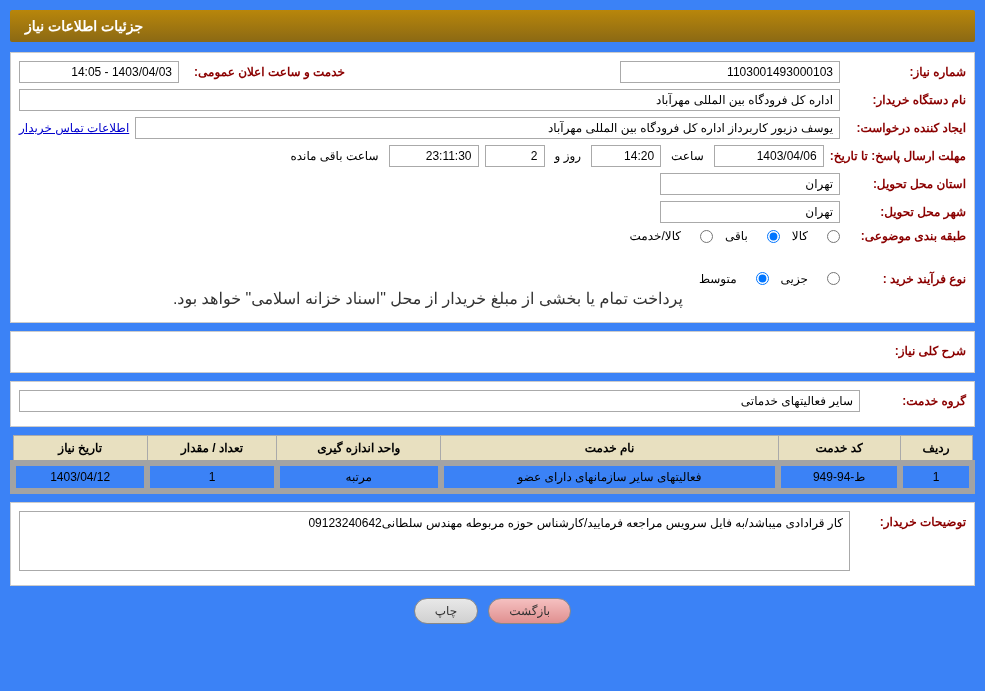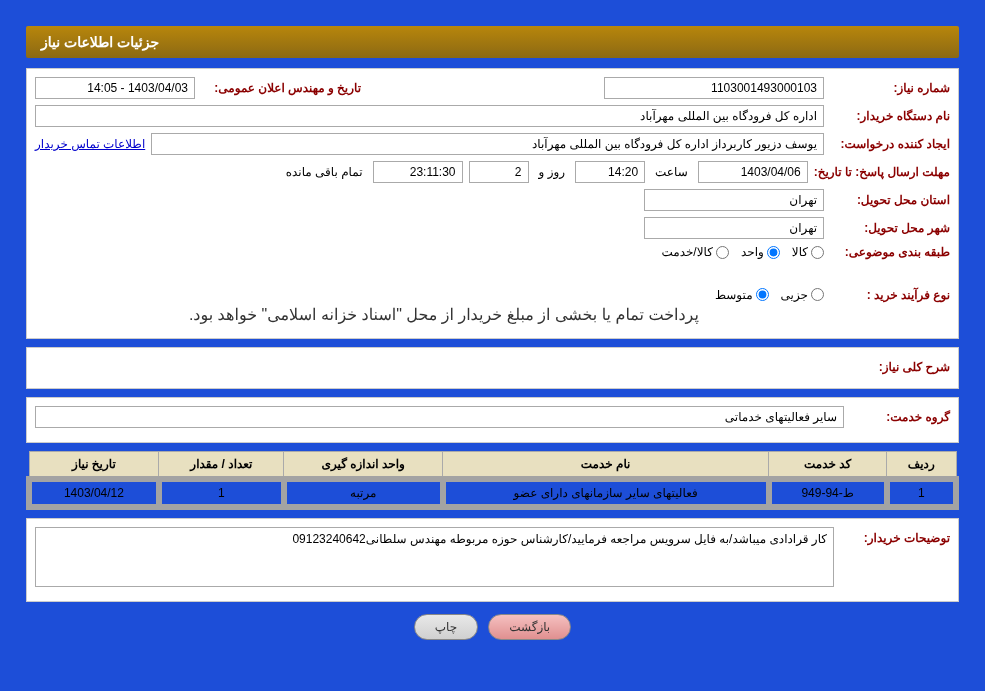--- a/index.html
+++ b/index.html
@@ -5,23 +5,23 @@
     * { box-sizing: border-box; margin: 0; padding: 0; }
     body {
       font-family: Tahoma, Arial, sans-serif;
       font-size: 12px;
       background: #f0f0f0;
       direction: rtl;
     }
     .page-container {
       width: 985px;
       min-height: 691px;
-      background: #1d4ed8;
+      background: #3b82f6;
       margin: 0 auto;
-      padding: 26px;
+      padding: 10px;
     }
     .header-bar {
       background: linear-gradient(to bottom, #b8860b, #8b6914);
       color: #fff;
       text-align: left;
       padding: 8px 15px;
       font-size: 14px;
       font-weight: bold;
       margin-bottom: 10px;
       border-radius: 2px;
@@ -64,21 +64,21 @@
       width: 60px;
     }
     .radio-group {
       display: flex;
       gap: 12px;
       align-items: center;
     }
     .radio-item {
       display: flex;
       align-items: center;
-      gap: 3px;
+      gap: 19px;
     }
     .divider-label {
       background: #d4c080;
       padding: 5px 10px;
       font-weight: bold;
       color: #333;
       margin-bottom: 8px;
       margin-top: 8px;
     }
     .table-section {
@@ -139,21 +139,21 @@
   <div class="header-bar">
     <span>جزئیات اطلاعات نیاز</span>
   </div>
 
   <div class="form-section">
 
     <div class="form-row">
       <span class="label">شماره نیاز:</span>
       <input class="input-box" style="width: 220px;" type="text" value="1103001493000103">
       <span style="flex:1;"></span>
-      <span class="label" style="min-width:160px;">تاریخ و مهندس اعلان عمومی:</span>
+      <span class="label" style="min-width:160px;">خدمت و ساعت اعلان عمومی:</span>
       <input class="input-box" style="width: 160px;" type="text" value="1403/04/03 - 14:05">
     </div>
 
     <div class="form-row">
       <span class="label">نام دستگاه خریدار:</span>
       <input class="input-box input-wide" type="text" value="اداره کل فرودگاه بین المللی مهرآباد" style="">
     </div>
 
     <div class="form-row">
       <span class="label">ایجاد کننده درخواست:</span>
@@ -162,21 +162,21 @@
     </div>
 
     <div class="form-row">
       <span class="label">مهلت ارسال پاسخ: تا تاریخ:</span>
       <input class="input-box" style="width: 110px;" type="text" value="1403/04/06">
       <span style="margin:0 4px;">ساعت</span>
       <input class="input-box" style="width: 70px;" type="text" value="14:20">
       <span style="margin:0 4px;">روز و</span>
       <input class="input-box input-num" type="text" value="2" style="">
       <input class="input-box" style="width: 90px;" type="text" value="23:11:30">
-      <span style="margin:0 4px;">تمام باقی مانده</span>
+      <span style="margin:0 4px;">ساعت باقی مانده</span>
     </div>
 
     <div class="form-row">
       <span class="label">استان محل تحویل:</span>
       <input class="input-box input-medium" type="text" value="تهران" style="">
     </div>
 
     <div class="form-row">
       <span class="label">شهر محل تحویل:</span>
       <input class="input-box input-medium" type="text" value="تهران" style="">
@@ -184,21 +184,21 @@
 
     <div class="form-row">
       <span class="label">طبقه بندی موضوعی:</span>
       <div class="radio-group">
         <div class="radio-item">
           <input type="radio" name="tabaghe" style="">
           <span>کالا</span>
         </div>
         <div class="radio-item">
           <input type="radio" name="tabaghe" checked="" style="">
-          <span>واحد</span>
+          <span>باقی</span>
         </div>
         <div class="radio-item">
           <input type="radio" name="tabaghe" style="">
           <span>کالا/خدمت</span>
         </div>
       </div>
     </div>
 
     <div class="form-row">
       <span class="label">نوع فرآیند خرید :</span>

